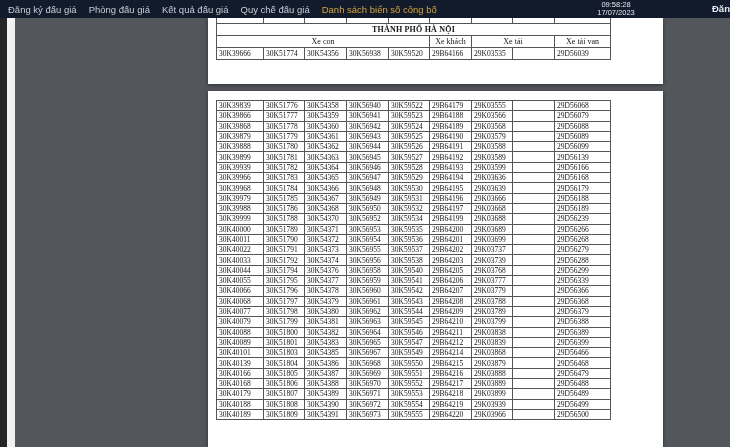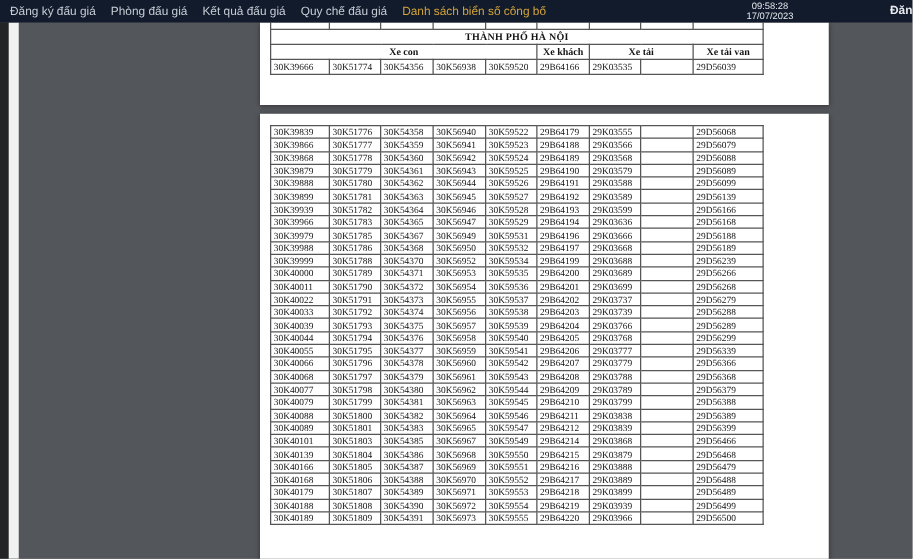--- a/index.html
+++ b/index.html
@@ -43,21 +43,21 @@
   td{
     border:1px solid #555;font-size:7.5px;padding:0 0 0 2px;
     white-space:nowrap;overflow:hidden;vertical-align:middle;
   }
   #table1 tr{height:12px;}
   #table1 tr.partial{height:5px;}
   #table1 tr.partial td{border-top:none;}
   td.sect{
     text-align:center;font-weight:bold;font-size:8px;padding:0;letter-spacing:.2px;
   }
-  td.grp{text-align:center;font-weight:bold;font-size:8px;padding:0;}
+  td.grp{text-align:center;font-weight:normal;font-size:8px;padding:0;}
   #table2{margin-top:9px;}
   #table2 tr{height:10.3px;}
 </style>
 </head>
 <body>
 
 <div class="navbar">
   <div class="nav-items" id="nav-items">
       <span class="nav-item">Đăng ký đấu giá</span>
       <span class="nav-item">Phòng đấu giá</span>
@@ -221,20 +221,31 @@
             <td>30K51783</td>
             <td>30K54365</td>
             <td>30K56947</td>
             <td>30K59529</td>
             <td>29B64194</td>
             <td>29K03636</td>
             <td></td>
             <td>29D56168</td>
           </tr>
           <tr>
+            <td>30K39968</td>
+            <td>30K51784</td>
+            <td>30K54366</td>
+            <td>30K56948</td>
+            <td>30K59530</td>
+            <td>29B64195</td>
+            <td>29K03639</td>
+            <td></td>
+            <td>29D56179</td>
+          </tr>
+          <tr>
             <td>30K39979</td>
             <td>30K51785</td>
             <td>30K54367</td>
             <td>30K56949</td>
             <td>30K59531</td>
             <td>29B64196</td>
             <td>29K03666</td>
             <td></td>
             <td>29D56188</td>
           </tr>
@@ -298,31 +309,20 @@
             <td>30K51792</td>
             <td>30K54374</td>
             <td>30K56956</td>
             <td>30K59538</td>
             <td>29B64203</td>
             <td>29K03739</td>
             <td></td>
             <td>29D56288</td>
           </tr>
           <tr>
-            <td>30K40039</td>
-            <td>30K51793</td>
-            <td>30K54375</td>
-            <td>30K56957</td>
-            <td>30K59539</td>
-            <td>29B64204</td>
-            <td>29K03766</td>
-            <td></td>
-            <td>29D56289</td>
-          </tr>
-          <tr>
             <td>30K40044</td>
             <td>30K51794</td>
             <td>30K54376</td>
             <td>30K56958</td>
             <td>30K59540</td>
             <td>29B64205</td>
             <td>29K03768</td>
             <td></td>
             <td>29D56299</td>
           </tr>

